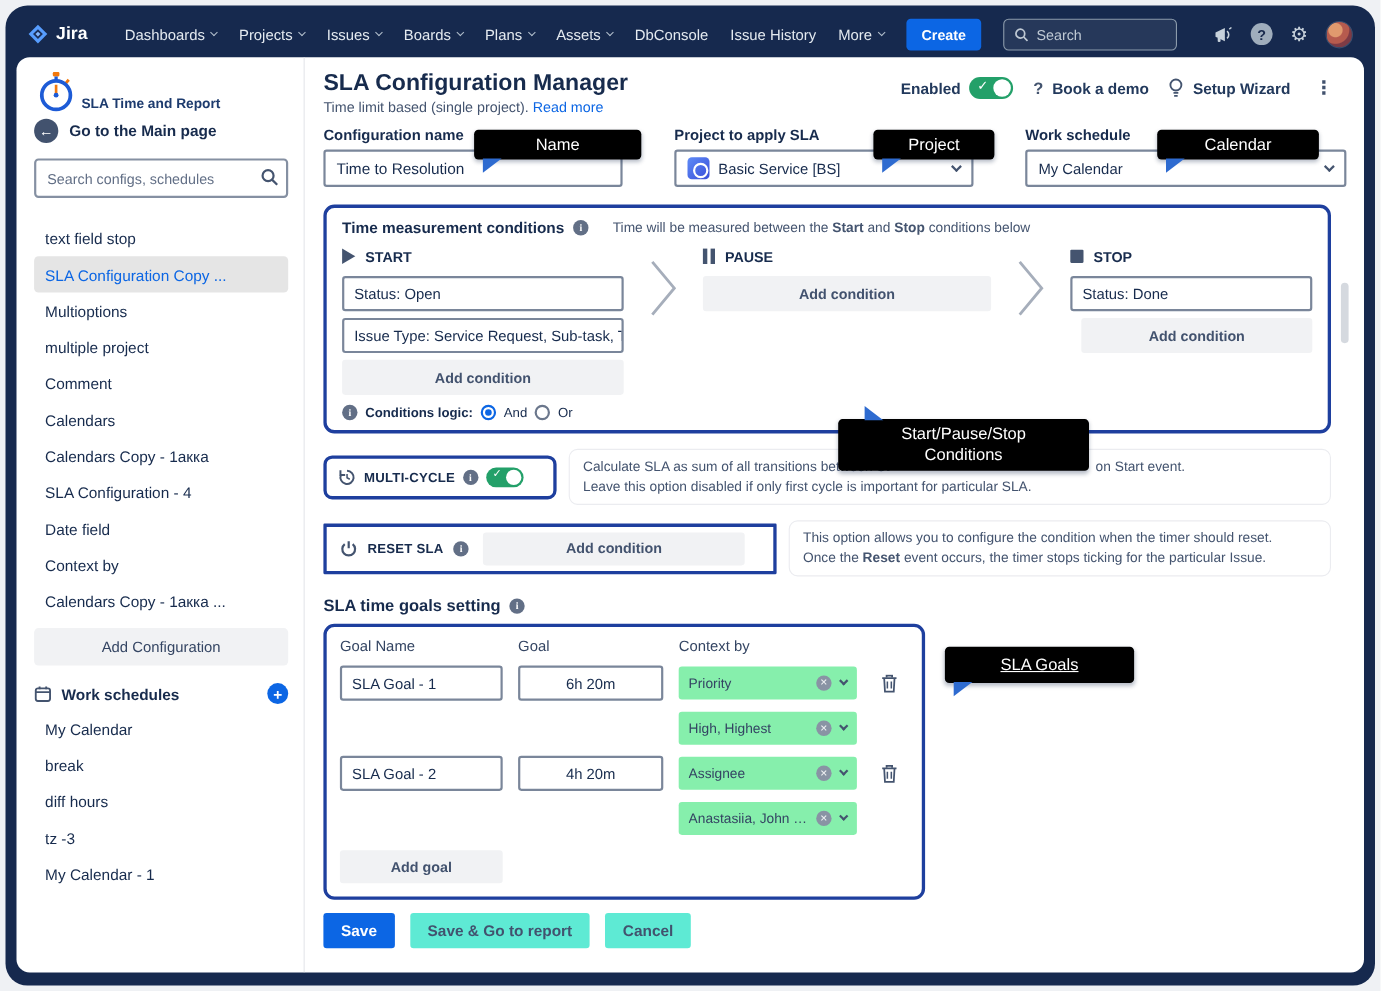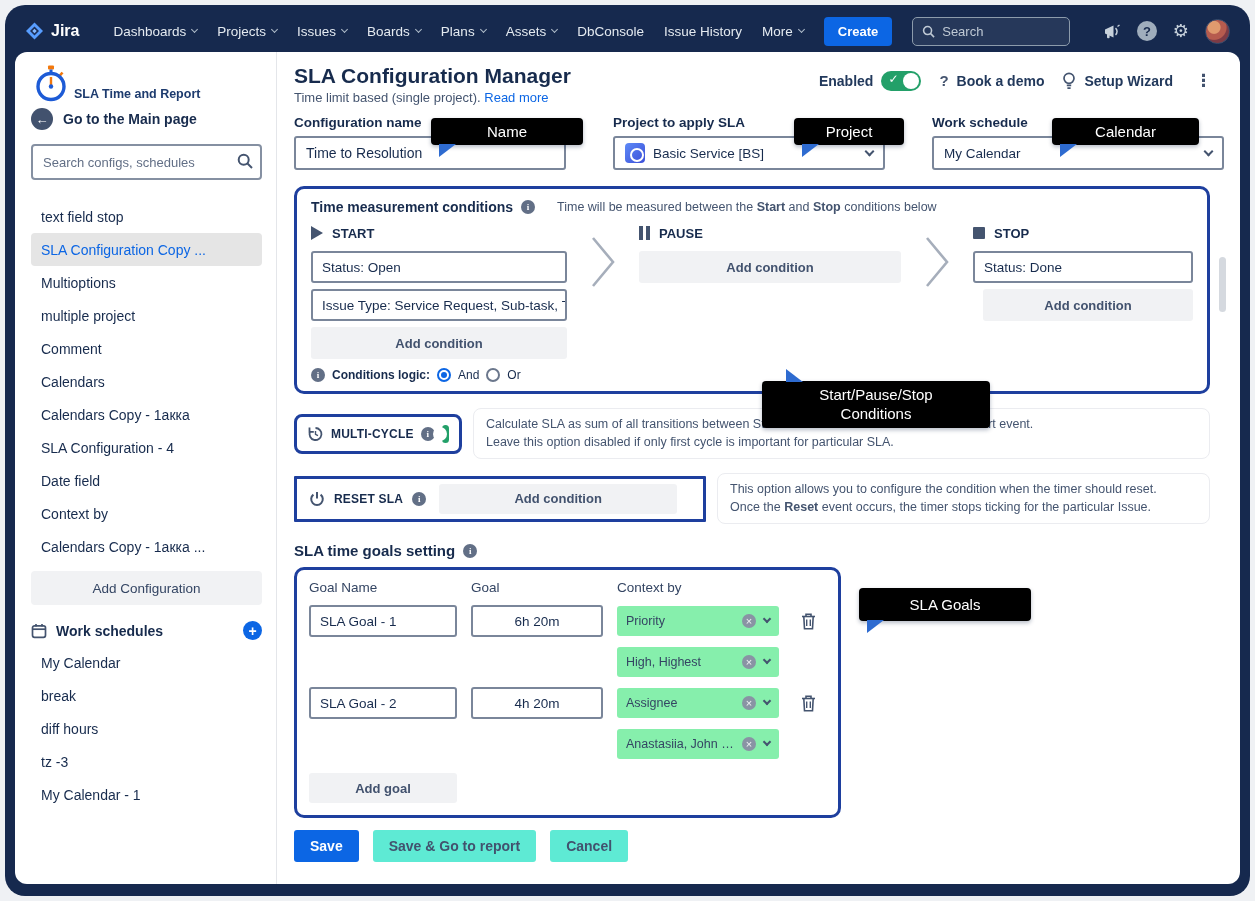--- a/index.html
+++ b/index.html
@@ -96,21 +96,21 @@
   .stop-ic { width:12px; height:12px; background:#44546F; border-radius:1px; }
 
   .info { width:14px; height:14px; min-width:14px; border-radius:50%; background:#626F86; color:#fff; display:inline-flex; align-items:center; justify-content:center; }
   .info::after { content:"i"; font-size:9px; font-weight:bold; font-family:"Liberation Serif","DejaVu Serif",serif; }
   .radio { width:14px; height:14px; min-width:14px; border-radius:50%; border:2px solid #6B778C; background:#fff; cursor:pointer; position:relative; }
   .radio.sel { border-color:#0C66E4; }
   .radio.sel::after { content:""; position:absolute; inset:2px; border-radius:50%; background:#0C66E4; }
 
   
   .opt-row { display:flex; align-items:center; margin-top:14px; width:916px; }
-  .mc-box { width:168px; height:40px; border:3px solid #1E3F9E; border-radius:8px; display:flex; align-items:center; gap:7px; padding:0 10px; }
+  .mc-box { width:212px; height:40px; border:3px solid #1E3F9E; border-radius:8px; display:flex; align-items:center; gap:7px; padding:0 10px; }
   .opt-label { font-size:12px; font-weight:bold; letter-spacing:.2px; white-space:nowrap; }
   .panel { flex:1; margin-left:11px; border:1px solid #EBECF0; border-radius:8px; padding:7px 12px; font-size:12.5px; color:#44546F; line-height:1.4; }
   .mc-line1 { position:relative; white-space:nowrap; }
   .mc-frag2 { position:absolute; left:466px; top:0; }
   .reset-box { width:412px; height:46px; border:3px solid #1E3F9E; border-radius:1px; display:flex; align-items:center; gap:9px; padding:0 12px; }
   .reset-box .add-btn { width:238px; height:30px; margin-left:4px; }
   .clock-ic, .power-ic { color:#44546F; display:flex; }
 
   
   .goals-title { display:flex; align-items:center; gap:8px; margin-top:18px; font-size:15px; font-weight:bold; }
@@ -135,21 +135,21 @@
 
   
   .callout { position:absolute; background:#000000; color:#fff; border-radius:4px; display:flex; align-items:center; justify-content:center; font-size:15px; z-index:6; box-shadow:0 2px 4px rgba(9,30,66,.3); }
   .callout::after { content:""; position:absolute; width:0; height:0; }
   .tail-dl::after { left:8px; bottom:-12px; border-top:13px solid #2E6BD0; border-right:17px solid transparent; }
   .tail-ul::after { left:24px; top:-12px; border-bottom:13px solid #2E6BD0; border-right:17px solid transparent; }
   .co-name { left:154px; top:66px; width:152px; height:27px; }
   .co-project { left:517px; top:66px; width:110px; height:27px; }
   .co-calendar { left:775px; top:66px; width:147px; height:27px; }
   .co-cond { left:485px; top:329px; width:228px; height:47px; flex-direction:column; line-height:1.25; }
-  .co-goals { left:582px; top:536px; width:172px; height:33px; }
+  .co-goals { left:582px; top:536px; width:172px; height:33px;text-decoration:underline; }
 
   .scroll-thumb { position:absolute; right:14px; top:205px; width:7px; height:55px; border-radius:4px; background:#D5D9DF; cursor:pointer; }
 </style>
 </head>
 <body>
 
 <div class="frame">
 
   <header class="navbar">
     <div class="brand">

